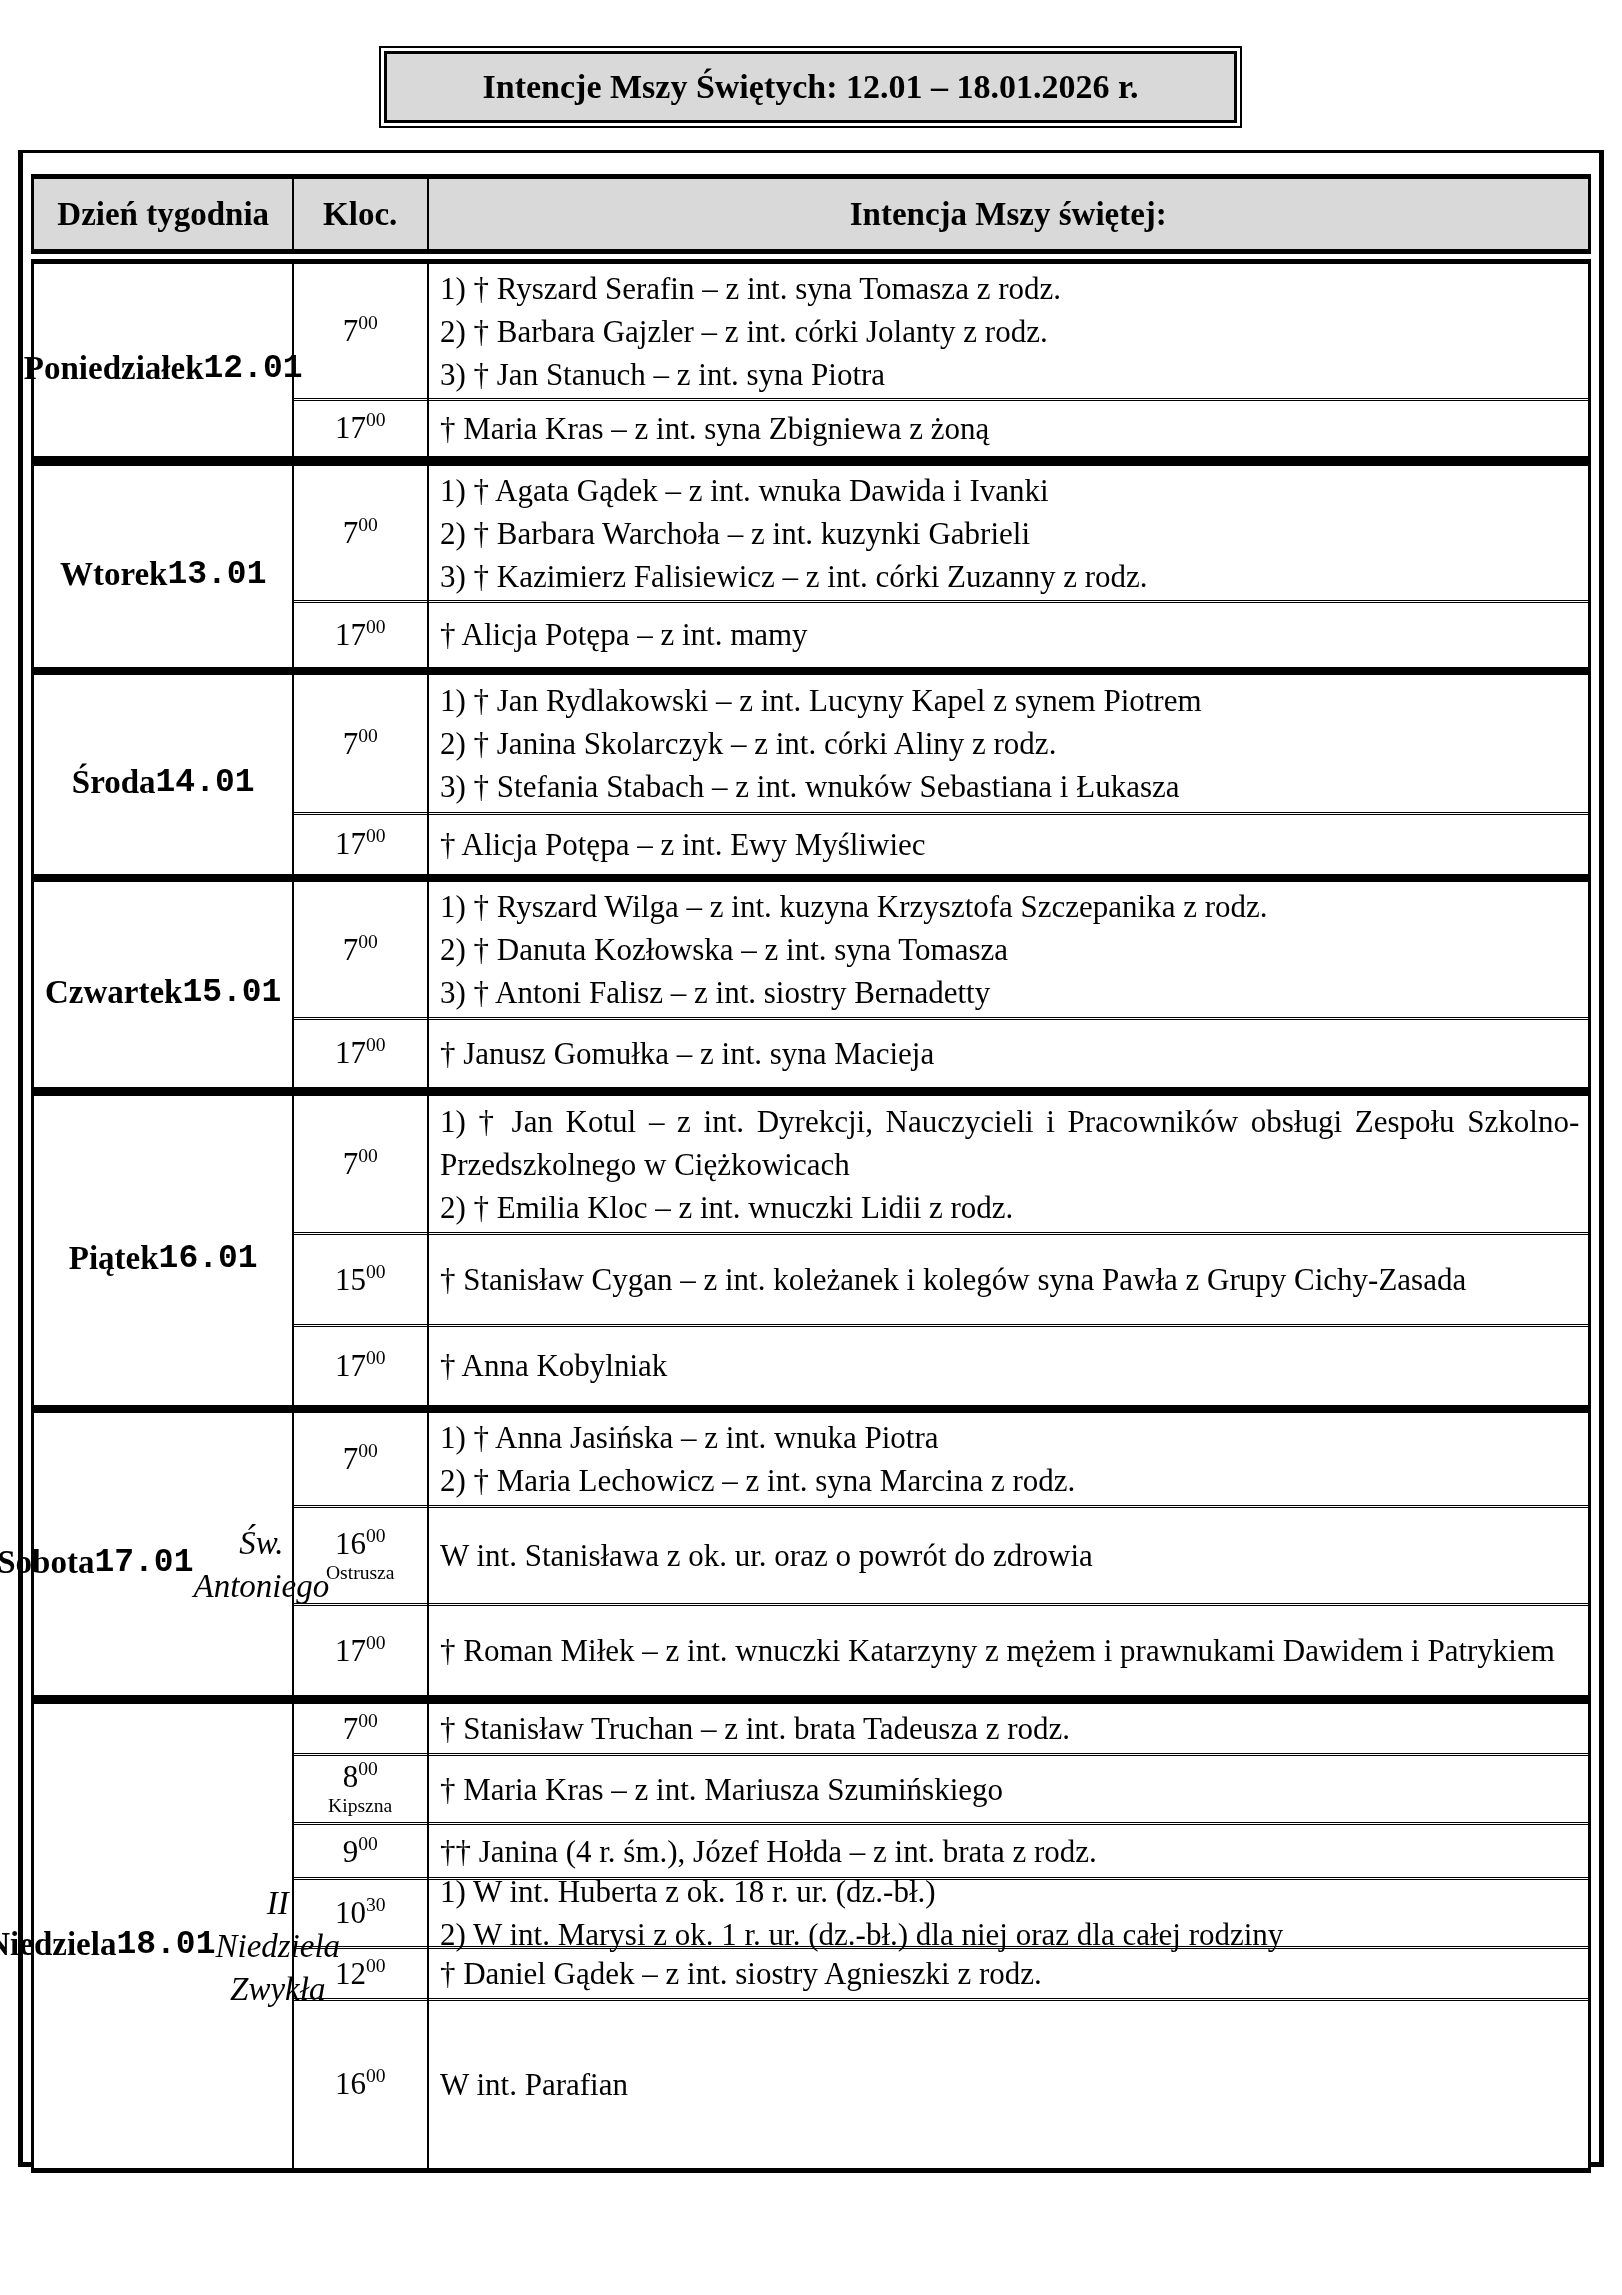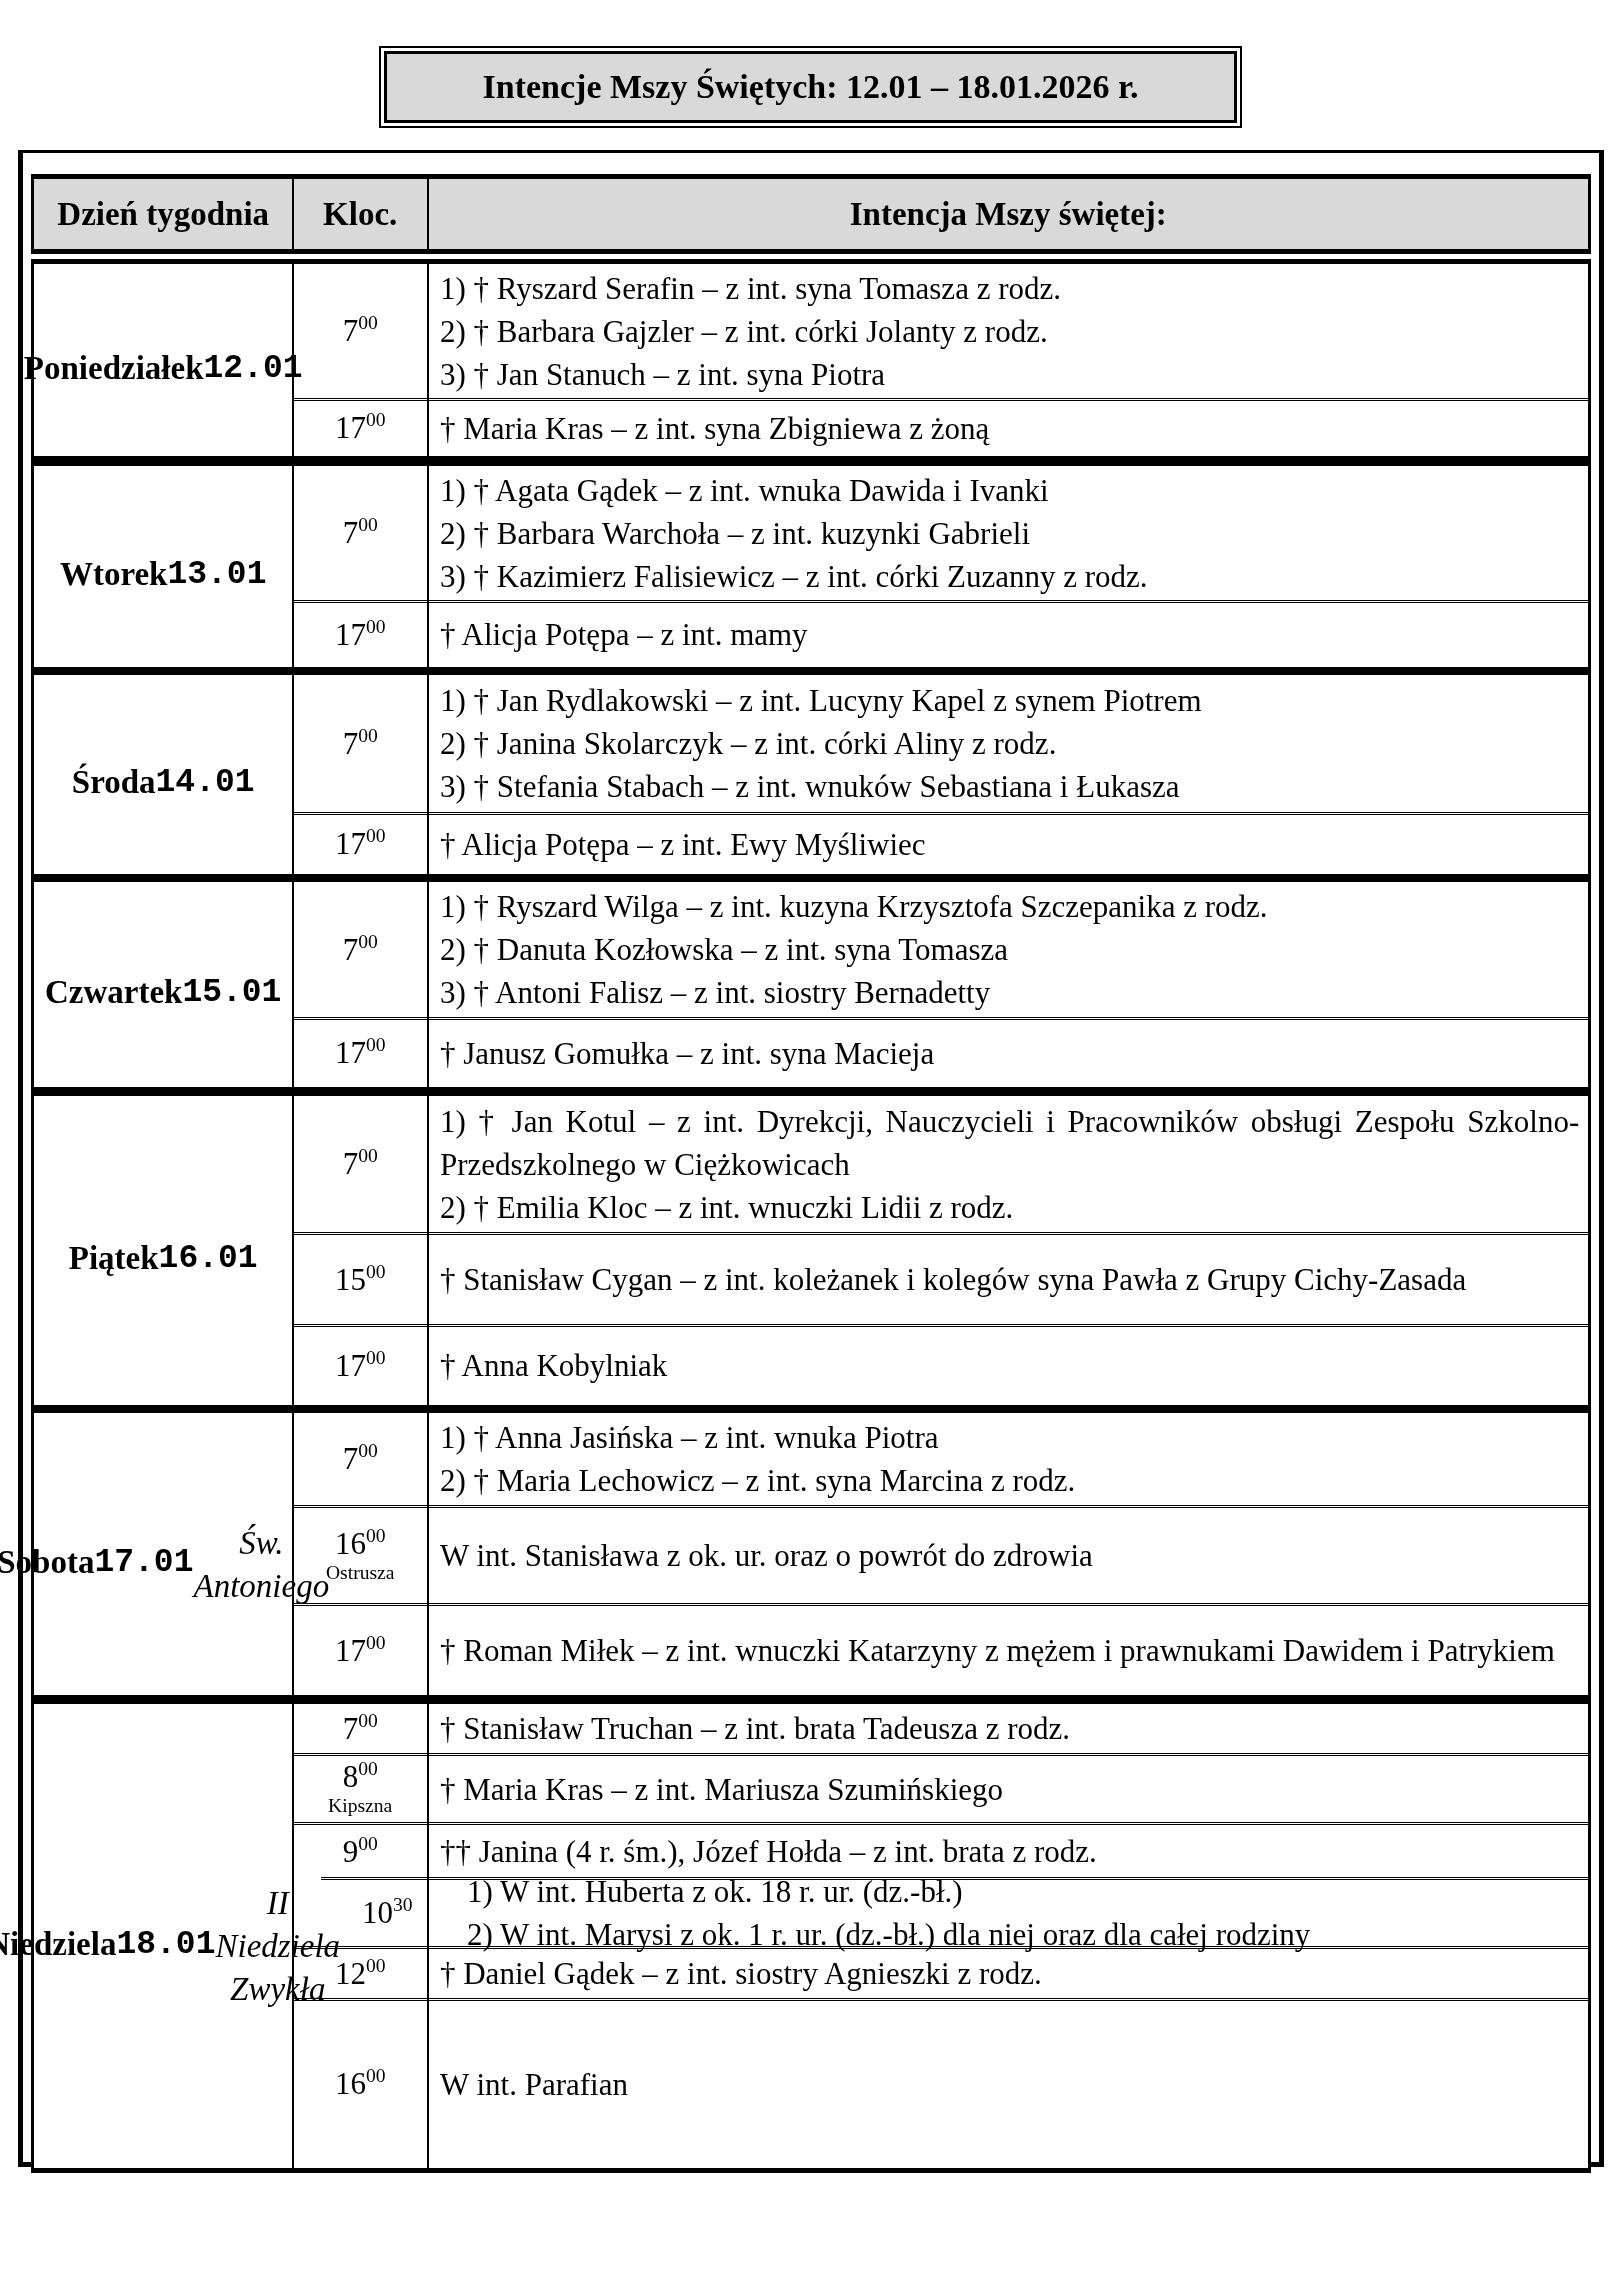--- a/index.html
+++ b/index.html
@@ -287,21 +287,21 @@
           </div>
         </div>
         <div class="slot sep" style="top: 118px; height: 56px;">
           <div class="time-cell">
             <div><span>9</span><sup>00</sup></div>
           </div>
           <div class="int-cell">
             <div class="int-line">†† Janina (4 r. śm.), Józef Hołda – z int. brata z rodz.</div>
           </div>
         </div>
-        <div class="slot sep" style="top: 173px; height: 69px; margin-left: 27px;">
+        <div class="slot sep" style="top: 173px; height: 69px;">
           <div class="time-cell">
             <div><span>10</span><sup>30</sup></div>
           </div>
           <div class="int-cell">
             <div class="int-line">1) W int. Huberta z ok. 18 r. ur. (dz.-bł.)</div>
             <div class="int-line">2) W int. Marysi z ok. 1 r. ur. (dz.-bł.) dla niej oraz dla całej rodziny</div>
           </div>
         </div>
         <div class="slot sep" style="top: 242px; height: 52px;">
           <div class="time-cell">

